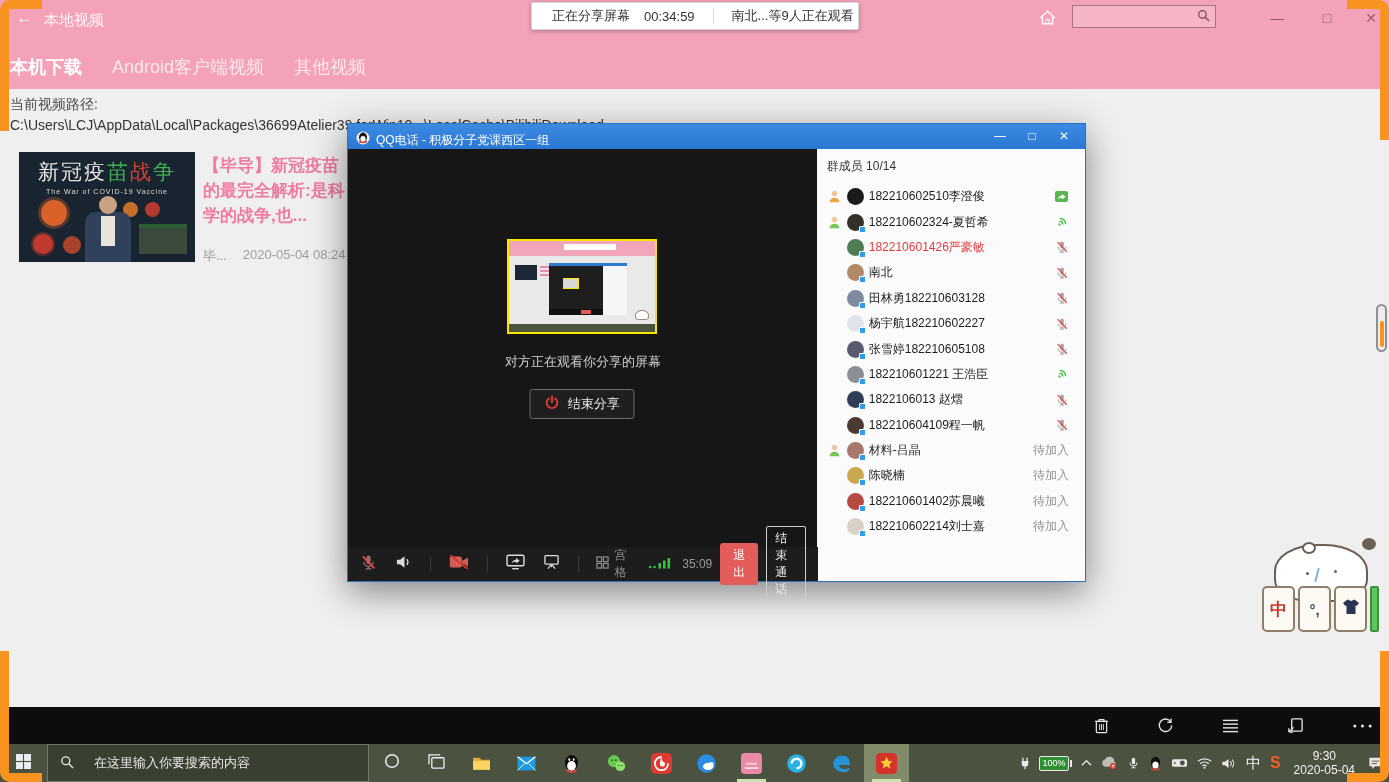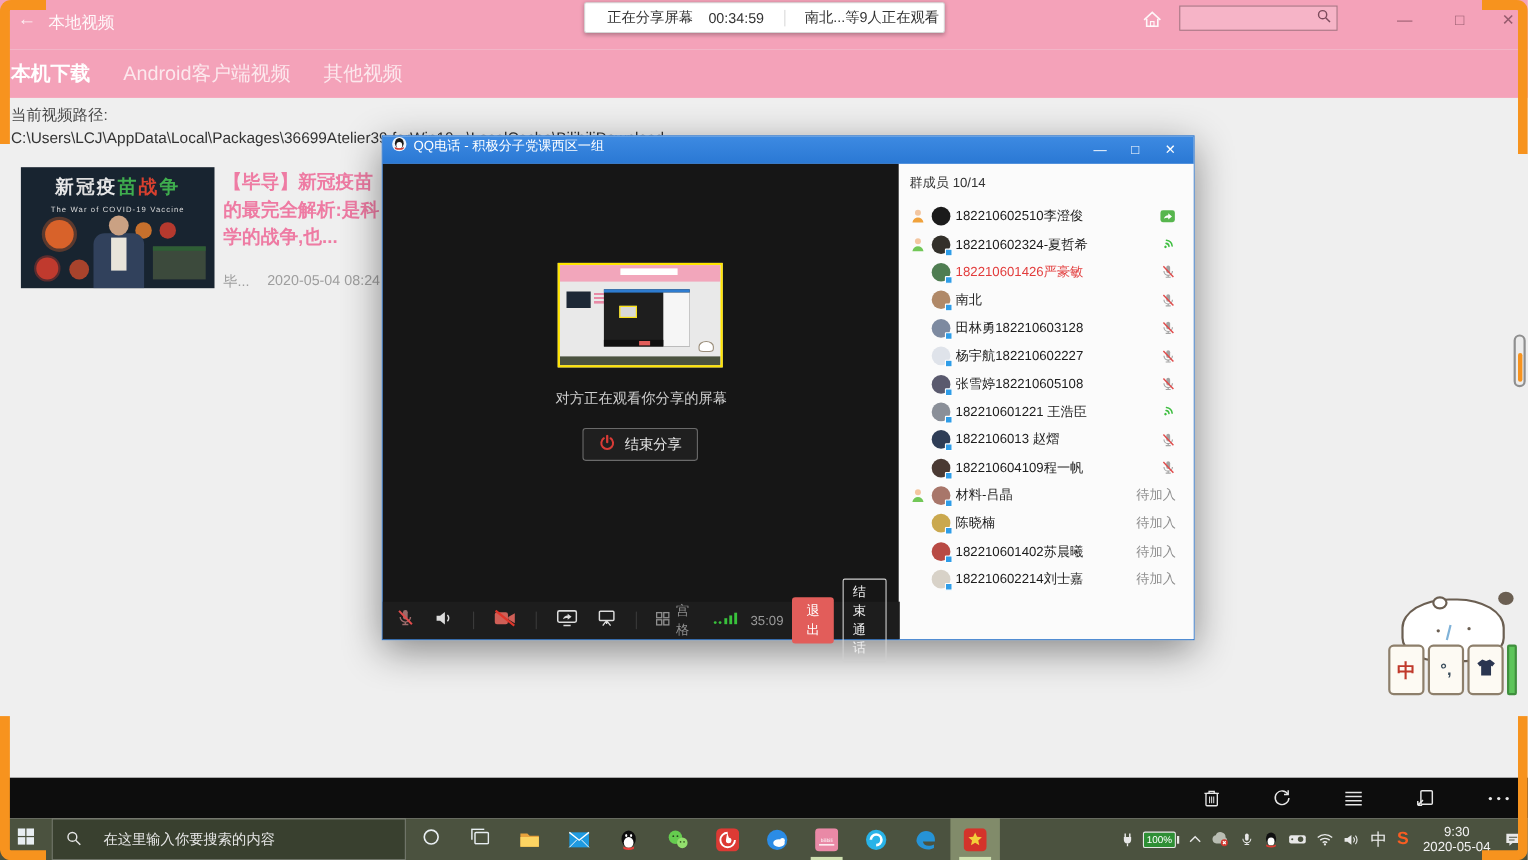--- a/index.html
+++ b/index.html
@@ -23,21 +23,21 @@
   .share-pill .sp-viewers{margin-left:18px}
 
   .tab-bar{position:absolute;left:0;top:45px;width:1389px;height:44px;background:#f4a2b9;display:flex;align-items:center;gap:30px;padding-left:10px;z-index:5}
   .tab{font-size:18px;color:rgba(255,255,255,.75);cursor:default}
   .tab.active{color:#fff;font-weight:bold}
 
   .path-label{position:absolute;left:10px;top:96px;font-size:14px;color:#4a4a4a}
   .path-value{position:absolute;left:10px;top:117px;font-size:14px;color:#333;white-space:nowrap;z-index:1}
 
   .vthumb{position:absolute;left:19px;top:152px;width:176px;height:110px;background:#182430;overflow:hidden;z-index:2}
-  .vthumb .t-title{position:absolute;left:0;top:6px;width:100%;text-align:center;font-weight:bold;font-size:17px;letter-spacing:2px;white-space:nowrap}
+  .vthumb .t-title{position:absolute;left:0;top:6px;width:100%;text-align:center;font-weight:normal;font-size:21px;letter-spacing:2px;white-space:nowrap}
   .vthumb .t-sub{position:absolute;left:0;top:36px;width:100%;text-align:center;font-size:7px;color:#dcdcdc;letter-spacing:1px}
   .vthumb .virus1{position:absolute;left:22px;top:48px;width:26px;height:26px;border-radius:50%;background:#d8622a;box-shadow:0 0 0 3px rgba(216,98,42,.35)}
   .vthumb .virus2{position:absolute;left:14px;top:82px;width:20px;height:20px;border-radius:50%;background:#c03a2e;box-shadow:0 0 0 2px rgba(192,58,46,.4)}
   .vthumb .virus3{position:absolute;left:44px;top:84px;width:18px;height:18px;border-radius:50%;background:#a8432c}
   .vthumb .virus4{position:absolute;left:104px;top:50px;width:15px;height:15px;border-radius:50%;background:#c7702c}
   .vthumb .virus5{position:absolute;left:126px;top:50px;width:15px;height:15px;border-radius:50%;background:#b5392e}
   .vthumb .person-head{position:absolute;left:80px;top:44px;width:18px;height:18px;border-radius:50%;background:#caa183}
   .vthumb .person-body{position:absolute;left:66px;top:60px;width:46px;height:50px;border-radius:10px 10px 0 0;background:#31415c}
   .vthumb .person-shirt{position:absolute;left:82px;top:64px;width:14px;height:30px;background:#e8e4da}
   .vthumb .vials{position:absolute;left:120px;top:72px;width:48px;height:30px;background:#3c4a3c;border-top:4px solid #2e5e35}
@@ -60,21 +60,21 @@
   .tray-ic{display:inline-flex;align-items:center;justify-content:center}
   .battery{display:flex;align-items:center}
   .battery .bshell{width:30px;height:15px;border:1px solid #e8e8e8;border-radius:2px;background:#2e8f35;color:#fff;font-size:9px;display:flex;align-items:center;justify-content:center}
   .battery .bnub{width:2px;height:7px;background:#e8e8e8;margin-left:1px}
   .ime-zh{color:#f2f2f2;font-size:15px}
   .sogou-s{color:#f95d22;font-weight:bold;font-size:16px}
   .tclock{color:#f2f2f2;font-size:12px;text-align:center;line-height:14px;margin:0 4px}
 
   
   .qqwin{position:absolute;left:347px;top:123px;width:739px;height:459px;z-index:20;box-shadow:0 10px 34px rgba(0,0,0,.45);border:1px solid #2a72c8;background:#fbfbfb}
-  .qqtitle{height:25px;background:linear-gradient(#3d8ae2,#2a78d4);display:flex;align-items:flex-start;padding:0 8px;gap:6px}
+  .qqtitle{height:25px;background:linear-gradient(#3d8ae2,#2a78d4);display:flex;align-items:flex-end;padding:0 8px;gap:6px}
   .qqtitle .ttext{color:#fff;font-size:12px;flex:1}
   .qqtitle .twb{width:26px;text-align:center;color:#fff;font-size:12px;line-height:25px}
   .qqbody{position:relative;height:432px;display:flex}
   .qqmain{width:470px;background:#161616;position:relative}
   .preview{position:absolute;left:159px;top:90px;width:150px;height:95px;border:2px solid #ffe400;background:#e9e9e9;overflow:hidden}
   .mini-pink{height:15px;background:#f2a6bb;position:relative}
   .mini-pill{position:absolute;left:55px;top:3px;width:52px;height:6px;background:#fff}
   .mini-card{position:absolute;left:6px;top:24px;width:22px;height:15px;background:#1d2836}
   .mini-card::after{content:"";position:absolute;left:25px;top:1px;width:16px;height:10px;background:repeating-linear-gradient(#e88aa6 0 2px,transparent 2px 4px)}
   .mini-win{position:absolute;left:40px;top:22px;width:78px;height:52px;background:#1e1e1e;border-top:3px solid #2e7cd0}

